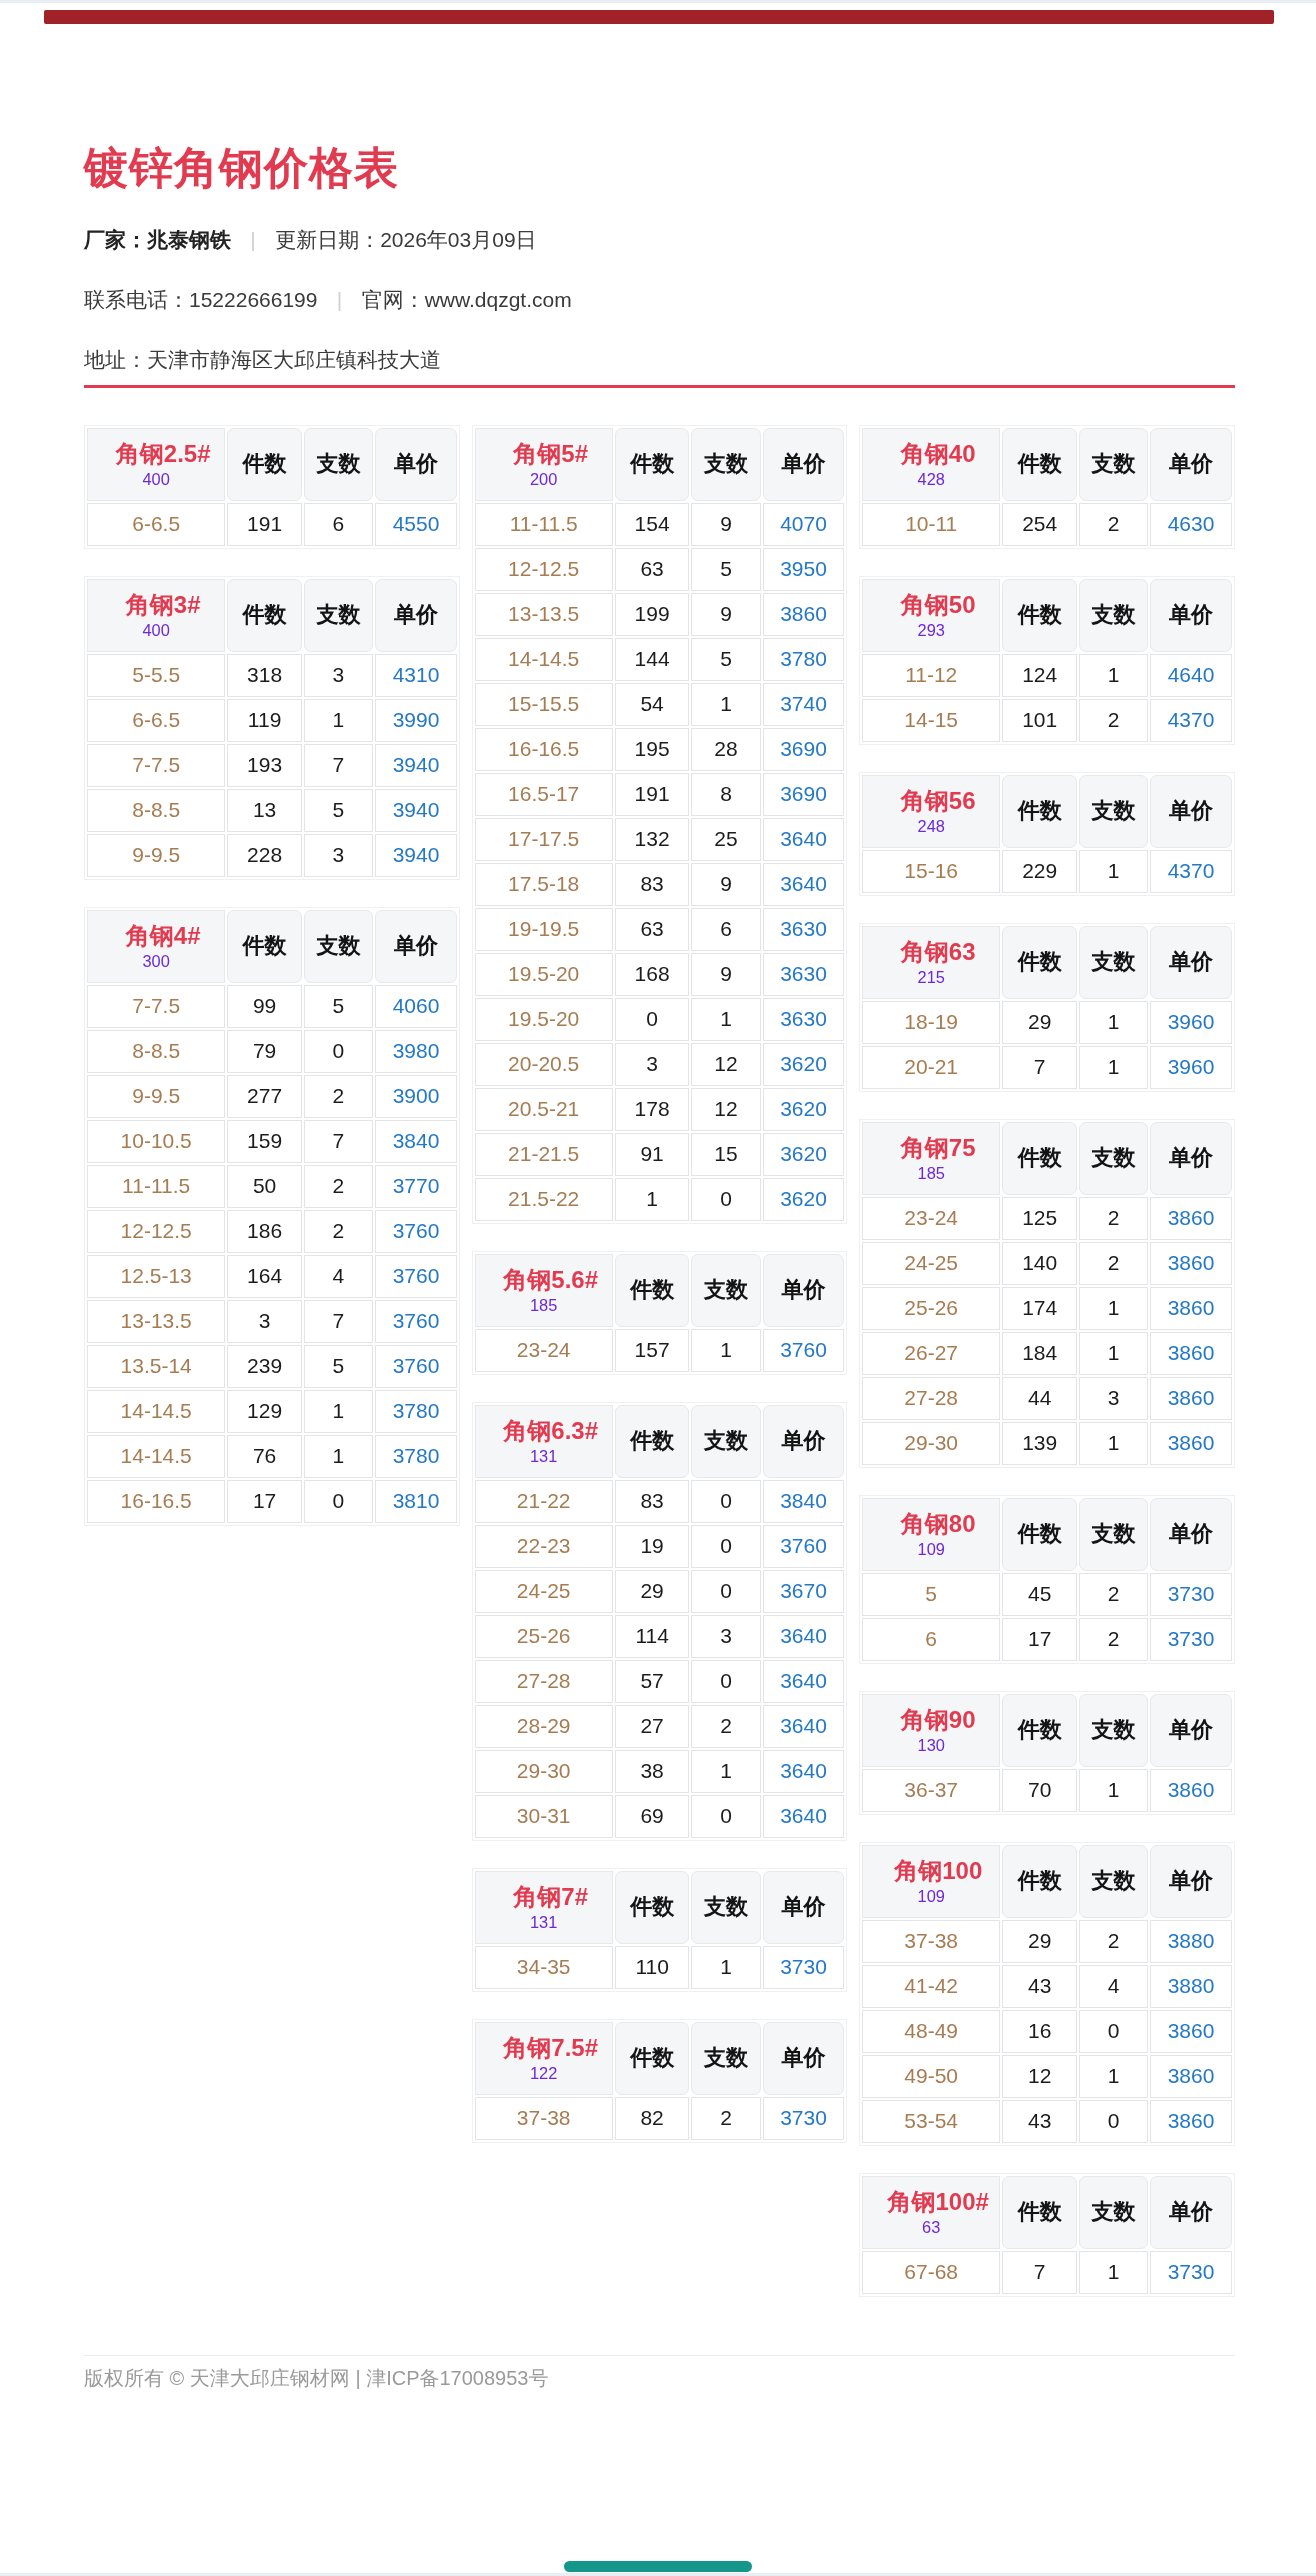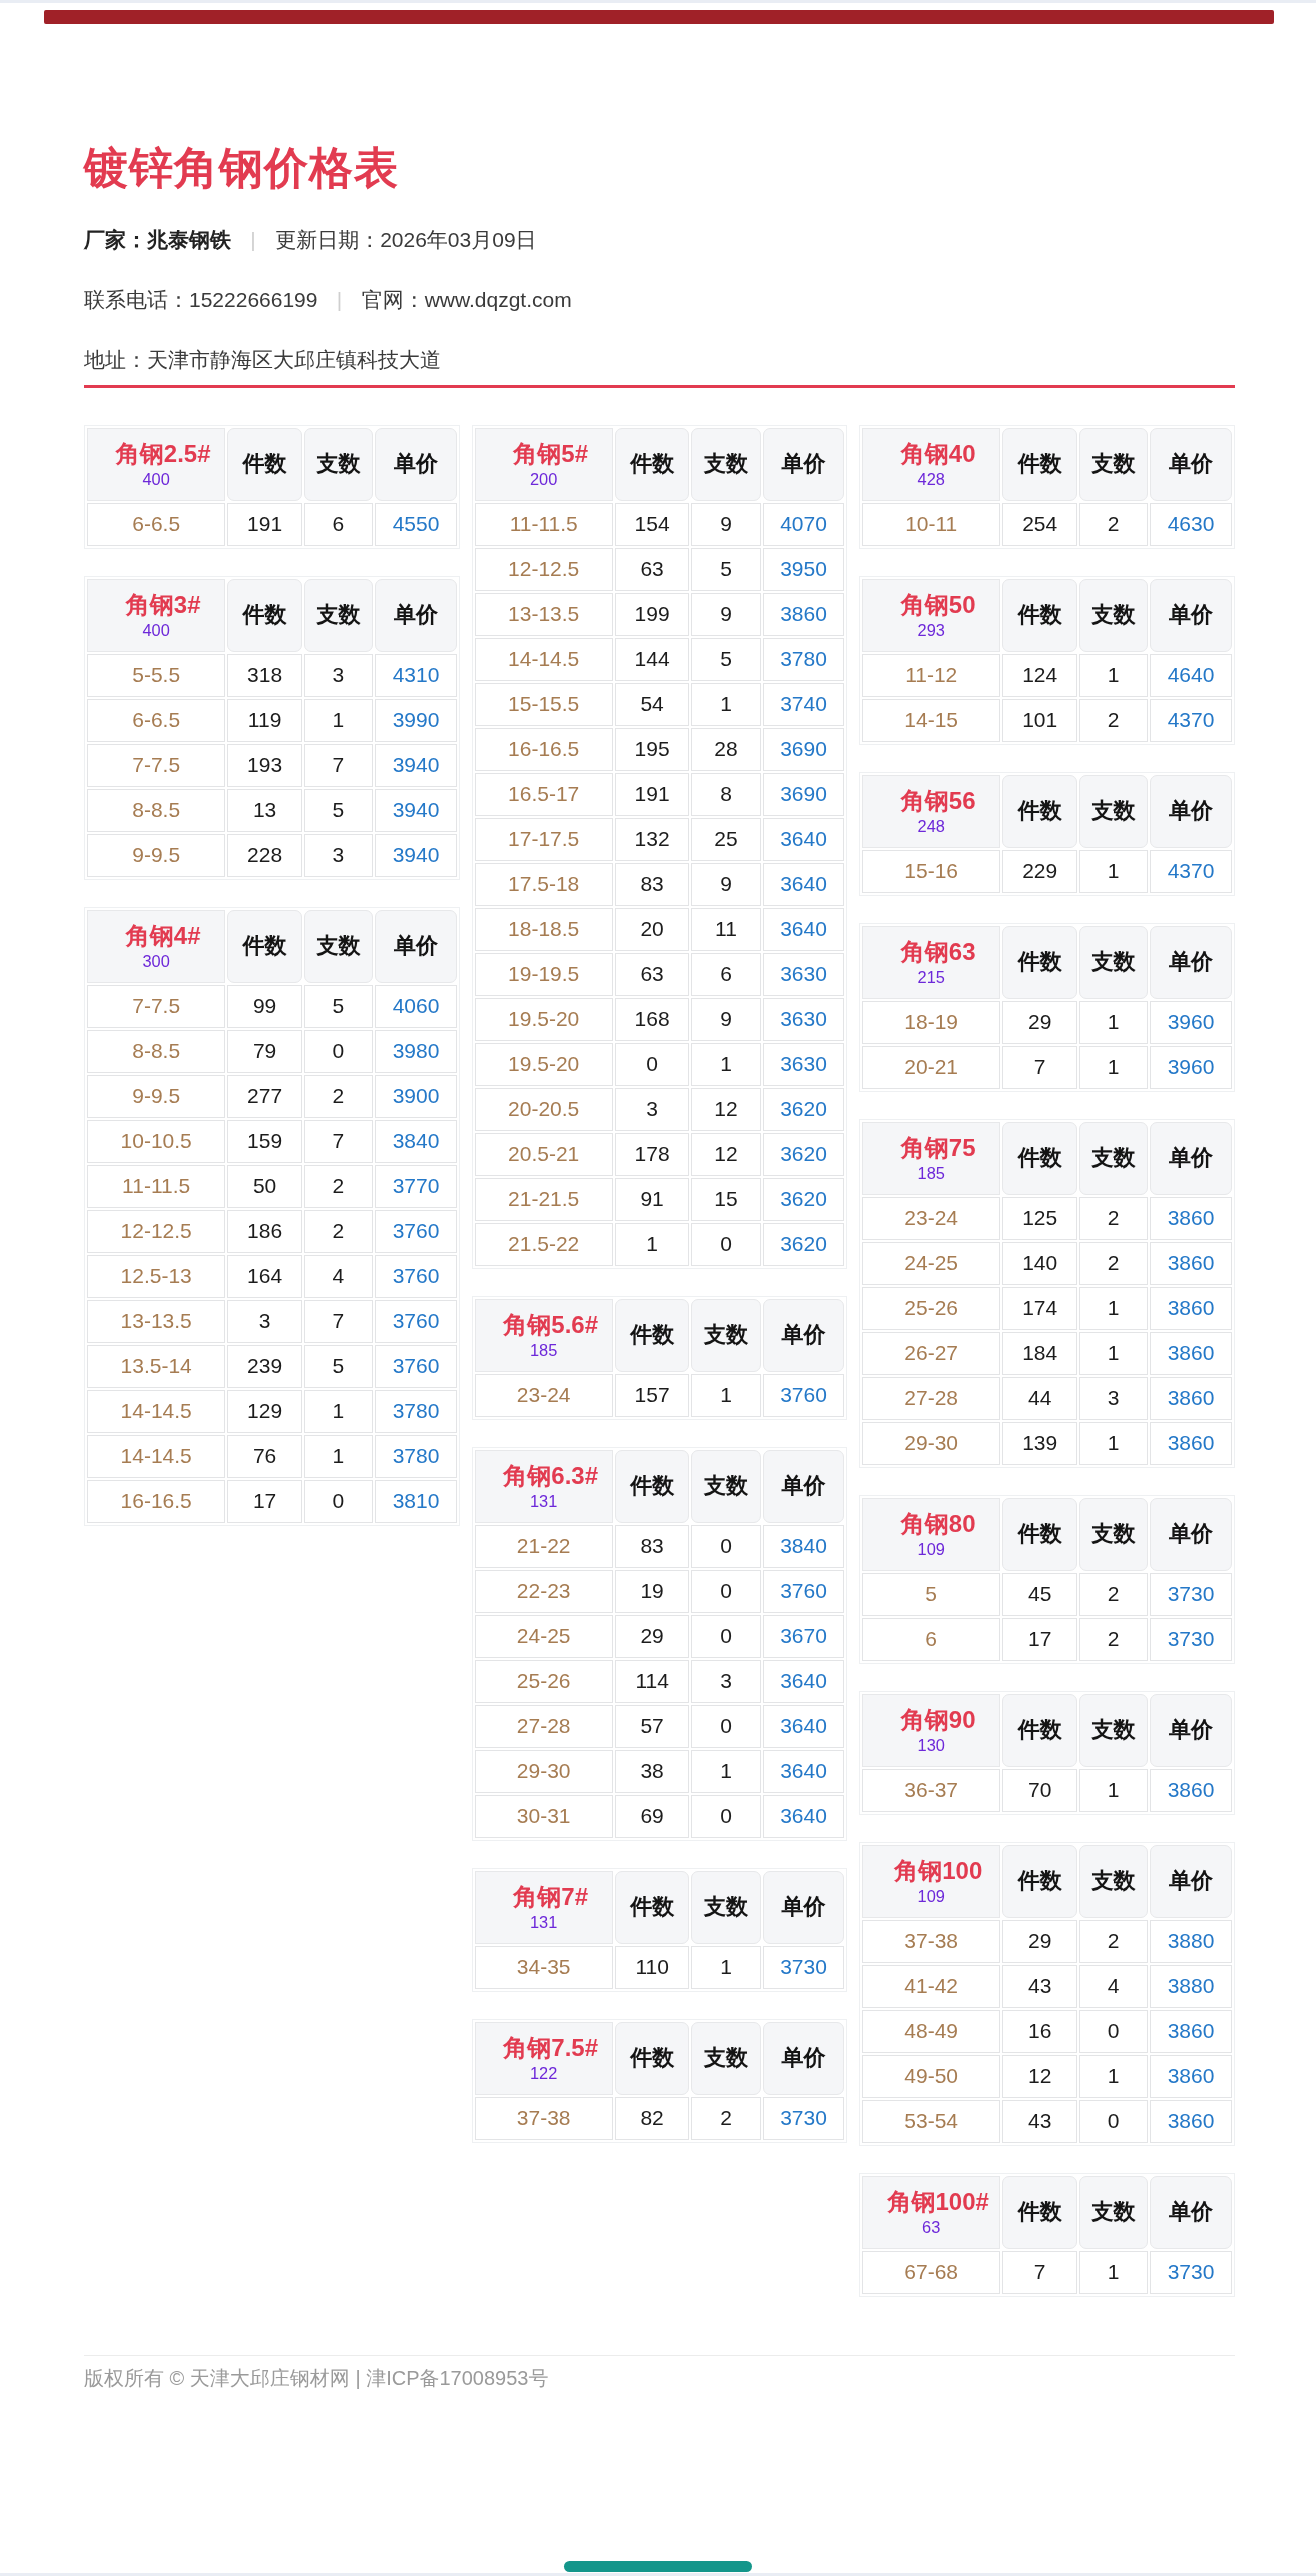--- a/index.html
+++ b/index.html
@@ -305,26 +305,20 @@
                 <td class="num">25</td>
                 <td class="price">3640</td>
               </tr>
               <tr>
                 <td class="spec">17.5-18</td>
                 <td class="num">83</td>
                 <td class="num">9</td>
                 <td class="price">3640</td>
               </tr>
               <tr>
-                <td class="spec">18-18.5</td>
-                <td class="num">20</td>
-                <td class="num">11</td>
-                <td class="price">3640</td>
-              </tr>
-              <tr>
                 <td class="spec">19-19.5</td>
                 <td class="num">63</td>
                 <td class="num">6</td>
                 <td class="price">3630</td>
               </tr>
               <tr>
                 <td class="spec">19.5-20</td>
                 <td class="num">168</td>
                 <td class="num">9</td>
                 <td class="price">3630</td>
@@ -430,20 +424,26 @@
               <tr>
                 <td class="spec">25-26</td>
                 <td class="num">114</td>
                 <td class="num">3</td>
                 <td class="price">3640</td>
               </tr>
               <tr>
                 <td class="spec">27-28</td>
                 <td class="num">57</td>
                 <td class="num">0</td>
+                <td class="price">3640</td>
+              </tr>
+              <tr>
+                <td class="spec">28-29</td>
+                <td class="num">27</td>
+                <td class="num">2</td>
                 <td class="price">3640</td>
               </tr>
               <tr>
                 <td class="spec">29-30</td>
                 <td class="num">38</td>
                 <td class="num">1</td>
                 <td class="price">3640</td>
               </tr>
               <tr>
                 <td class="spec">30-31</td>

